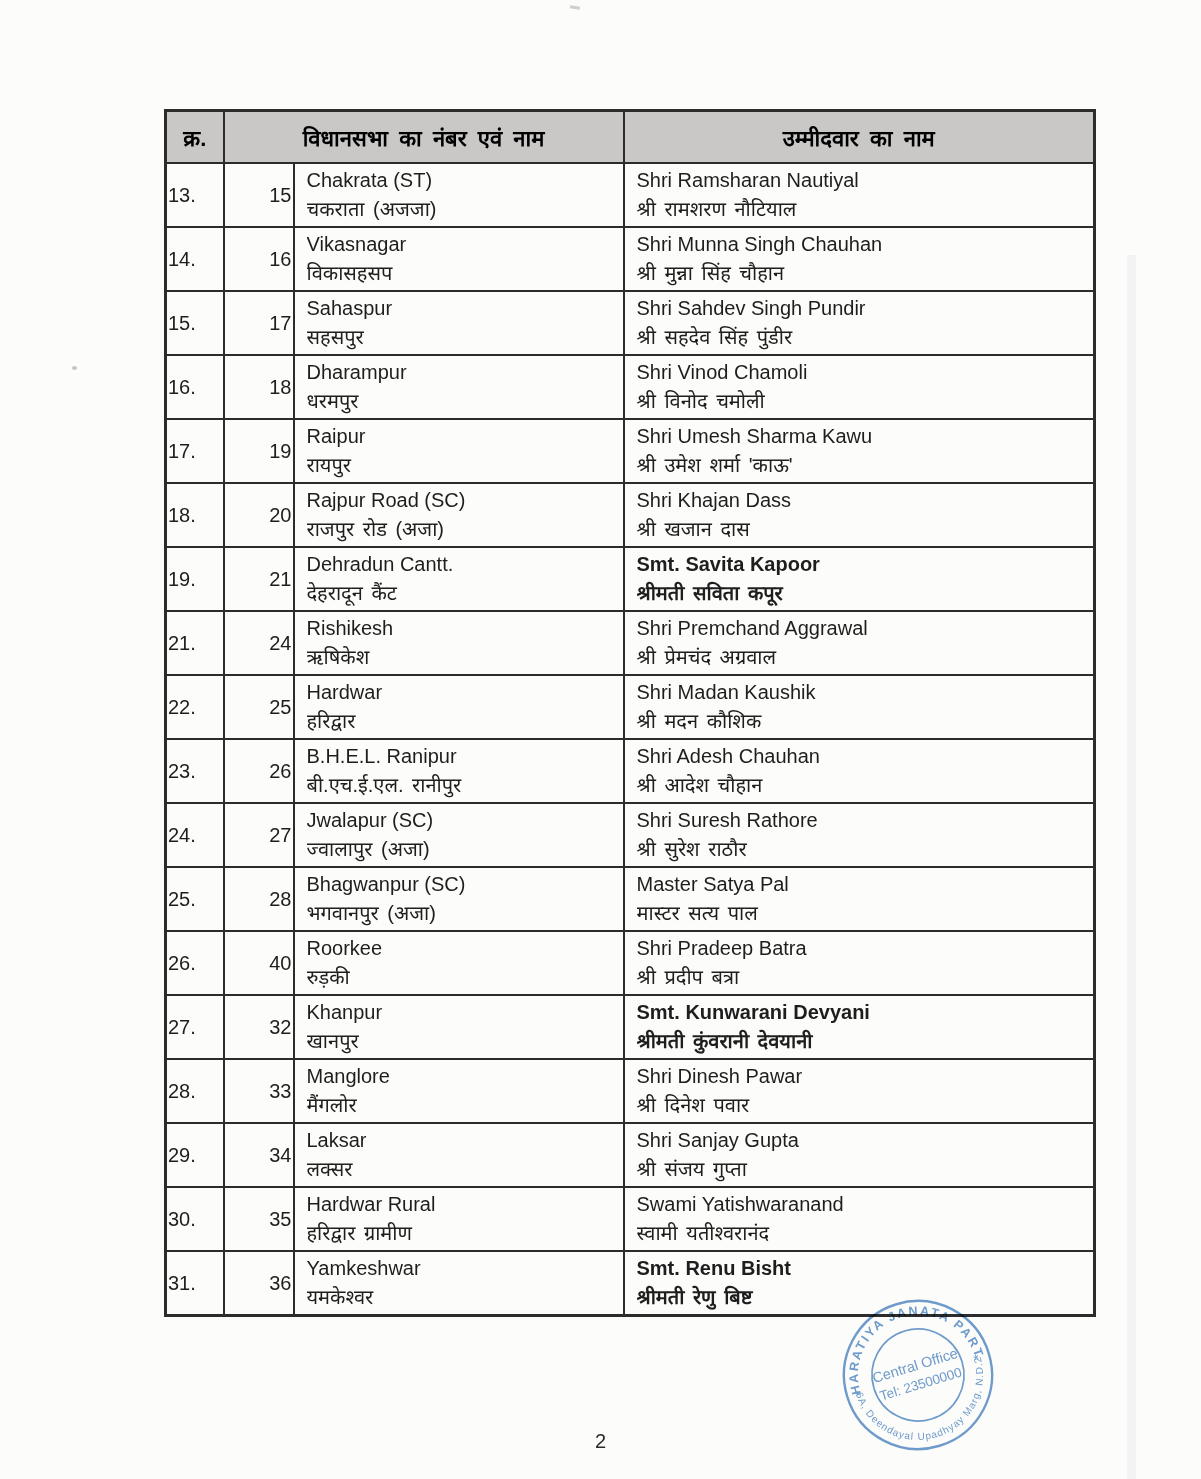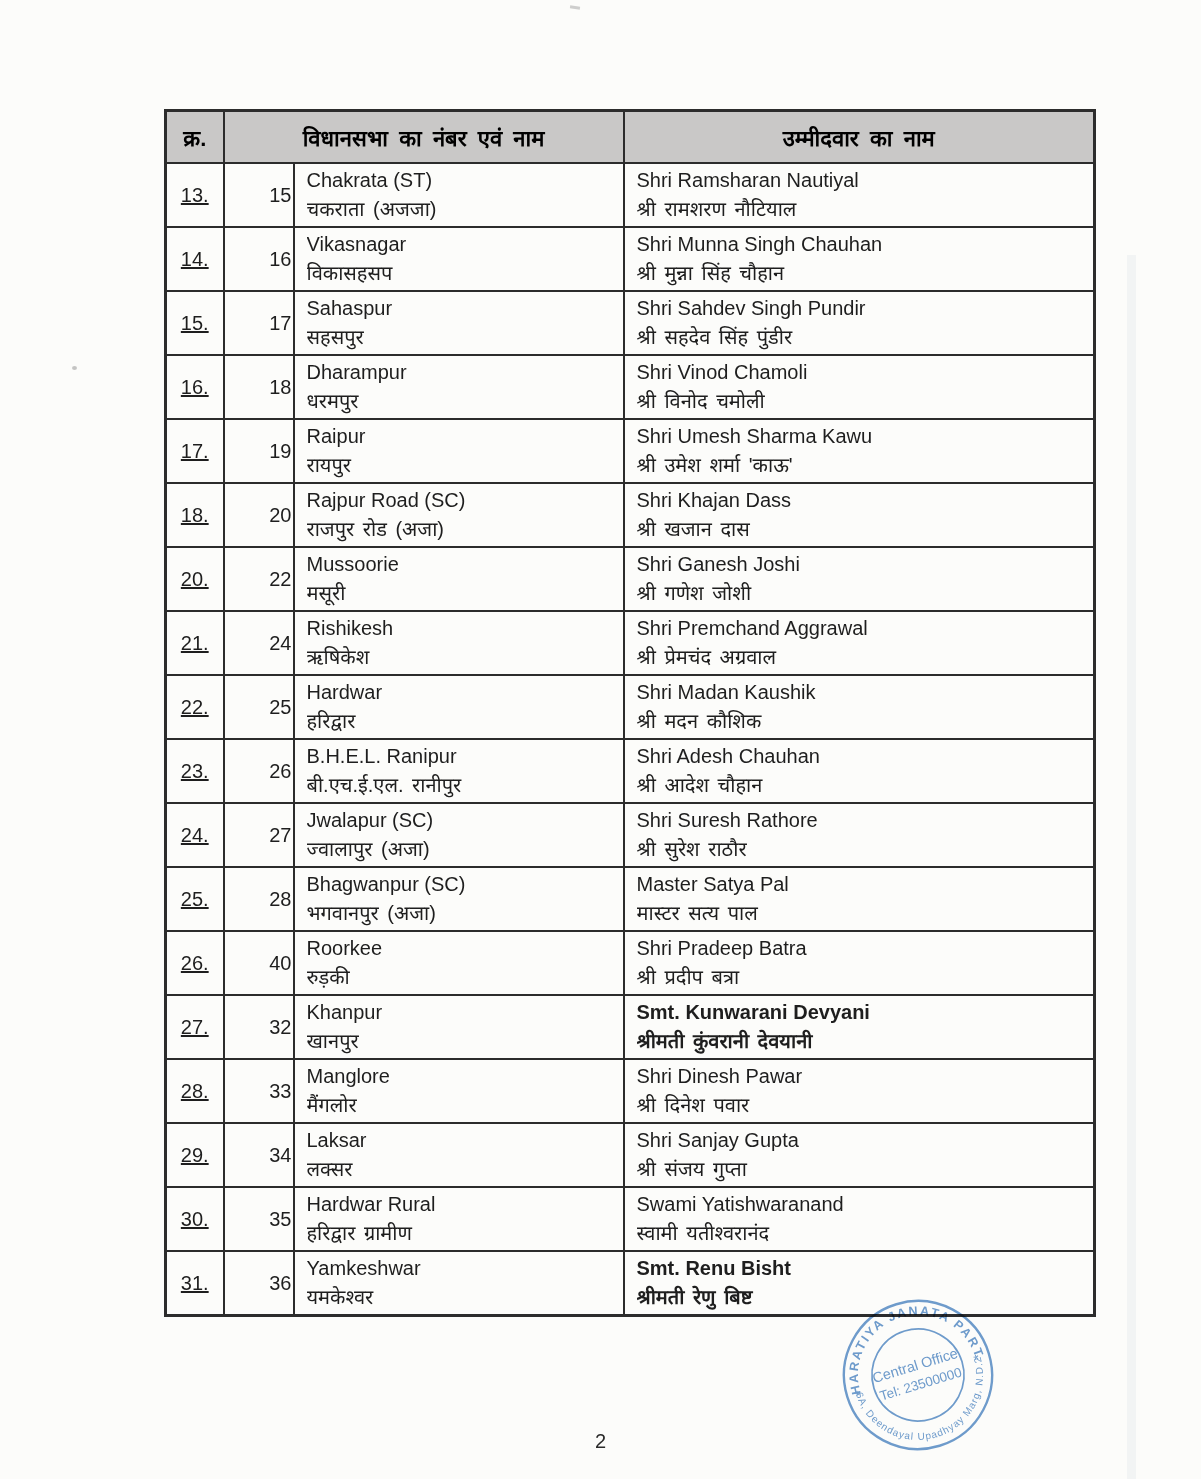--- a/index.html
+++ b/index.html
@@ -65,24 +65,22 @@
     font-weight: bold;
     color: #000000;
     text-align: center;
     padding: 0 4px;
     word-spacing: 5px;
   }
   .doc-table tbody tr {
     height: 64px;
   }
   .cell-serial {
-    text-align: center;
     font-size: 20px;
     vertical-align: middle;
-    text-decoration: underline;
   }
   .cell-number {
     text-align: right;
     font-size: 20px;
     vertical-align: middle;
   }
   .cell-name, .cell-candidate {
     padding: 2px 6px 2px 12px;
     vertical-align: top;
   }
@@ -216,29 +214,29 @@
           <td class="cell-name">
             <div class="line-en">Rajpur Road (SC)</div>
             <div class="line-hi">राजपुर रोड (अजा)</div>
           </td>
           <td class="cell-candidate">
             <div class="line-en">Shri Khajan Dass</div>
             <div class="line-hi">श्री खजान दास</div>
           </td>
         </tr>
         <tr>
-          <td class="cell-serial">20.</td>
-          <td class="cell-number">22</td>
-          <td class="cell-name">
-            <div class="line-en">Mussoorie</div>
-            <div class="line-hi">मसूरी</div>
-          </td>
-          <td class="cell-candidate">
-            <div class="line-en">Shri Ganesh Joshi</div>
-            <div class="line-hi">श्री गणेश जोशी</div>
+          <td class="cell-serial">19.</td>
+          <td class="cell-number">21</td>
+          <td class="cell-name">
+            <div class="line-en">Dehradun Cantt.</div>
+            <div class="line-hi">देहरादून कैंट</div>
+          </td>
+          <td class="cell-candidate bold">
+            <div class="line-en">Smt. Savita Kapoor</div>
+            <div class="line-hi">श्रीमती सविता कपूर</div>
           </td>
         </tr>
         <tr>
           <td class="cell-serial">21.</td>
           <td class="cell-number">24</td>
           <td class="cell-name">
             <div class="line-en">Rishikesh</div>
             <div class="line-hi">ऋषिकेश</div>
           </td>
           <td class="cell-candidate">

